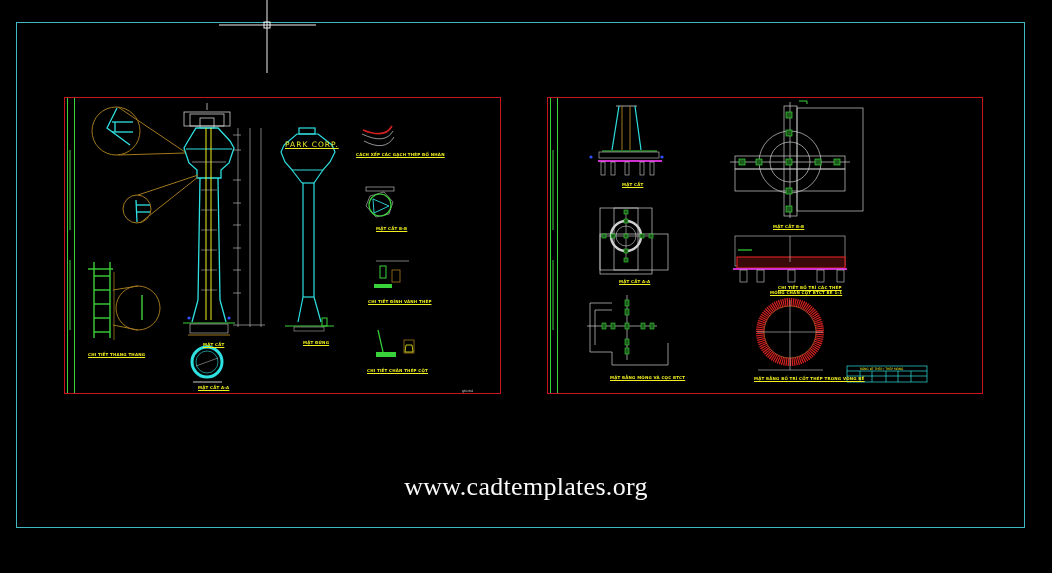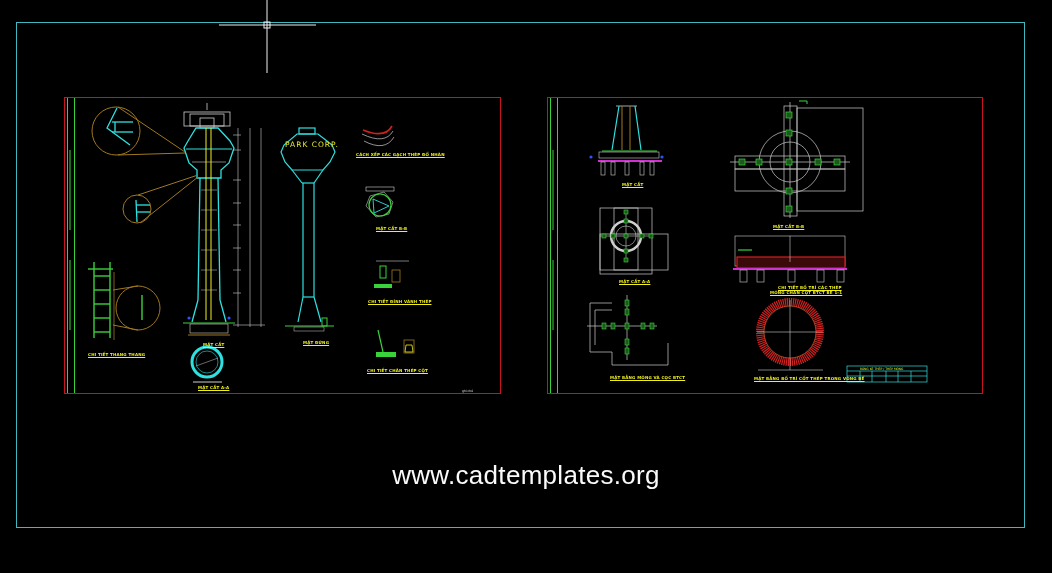--- a/index.html
+++ b/index.html
@@ -2,22 +2,22 @@
 <html><head>
 <meta charset="utf-8">
 <style>
   html, body { margin:0; padding:0; background:#000; }
   body { width:1052px; height:573px; position:relative; overflow:hidden; font-family:"DejaVu Sans", sans-serif; }
   .outer-frame { position:absolute; left:16px; top:22px; width:1009px; height:506px; border:1px solid #3fb8c0; box-sizing:border-box; }
   .sheet { position:absolute; border:1.5px solid #c8141e; box-sizing:border-box; }
   .sheet .margin-strip { position:absolute; left:2px; top:0; bottom:0; width:6px; border-left:1px solid #3ad23a; border-right:1px solid #3ad23a; }
   .label { position:absolute; color:#f0f020; font-size:4px; line-height:5px; white-space:nowrap; text-decoration:underline; font-weight:bold; letter-spacing:0.2px; }
   .note { position:absolute; color:#e8e8e8; font-size:3px; line-height:4px; white-space:nowrap; }
-  .watermark { position:absolute; left:0; width:1052px; top:460px; text-align:center; color:#fafafa; font-size:26px; letter-spacing:0.3px; font-family:Liberation Sans, sans-serif; }
-  .park { position:absolute; color:#e9e92a; font-size:7.5px; letter-spacing:1px; font-family:"DejaVu Sans", sans-serif; }
+  .watermark { position:absolute; left:0; width:1052px; top:472px; text-align:center; color:#fafafa; font-size:26px; letter-spacing:0.3px; font-family:Liberation Serif, serif; }
+  .park { position:absolute; color:#e9e92a; font-size:7.5px; letter-spacing:1px; font-family:"DejaVu Sans", sans-serif;text-decoration:underline; }
   svg { position:absolute; left:0; top:0; overflow:visible; }
 </style>
 </head>
 <body>
 
 <div class="outer-frame"></div>
 
 <div class="sheet" style="left:64px;top:97px;width:437px;height:297px;">
   <div class="margin-strip"></div>
 </div>

